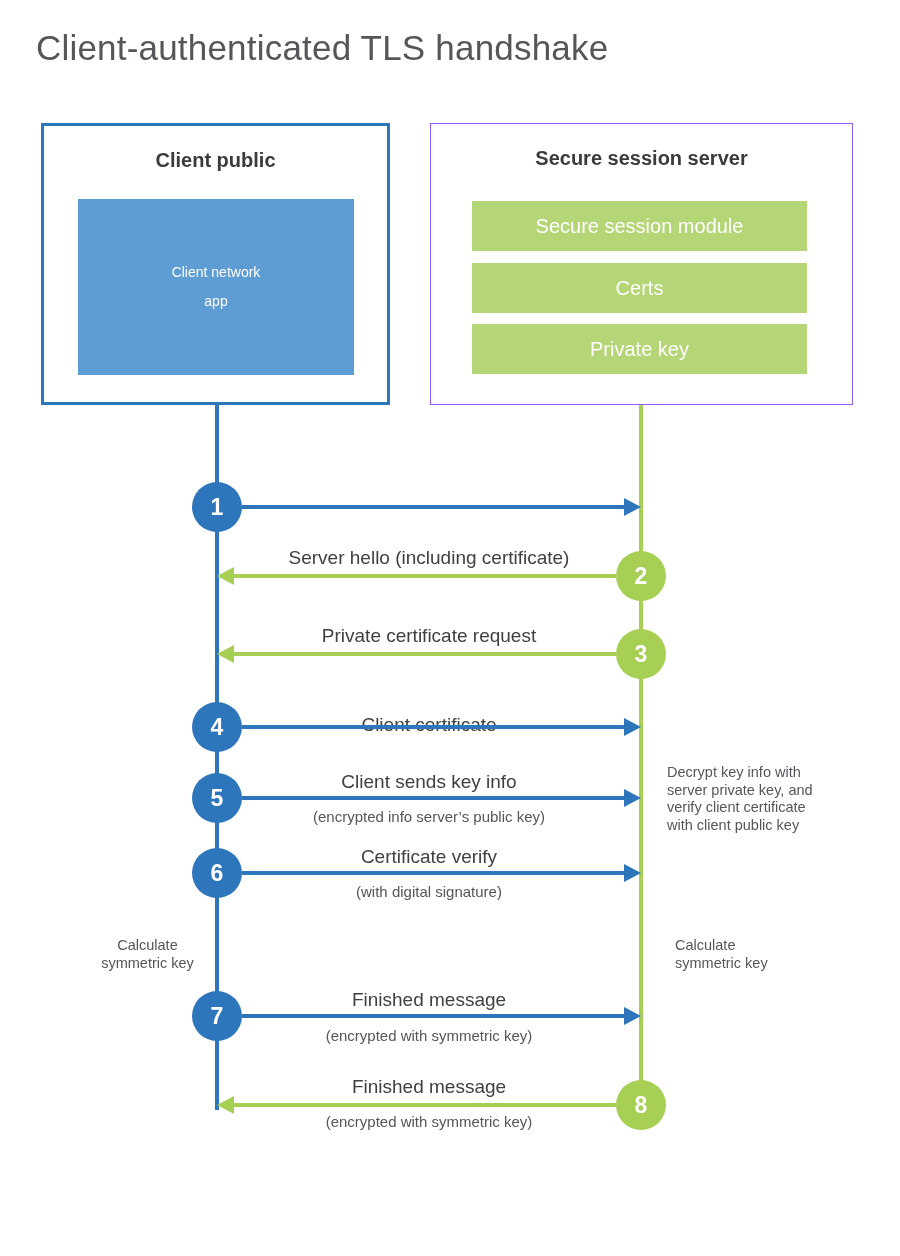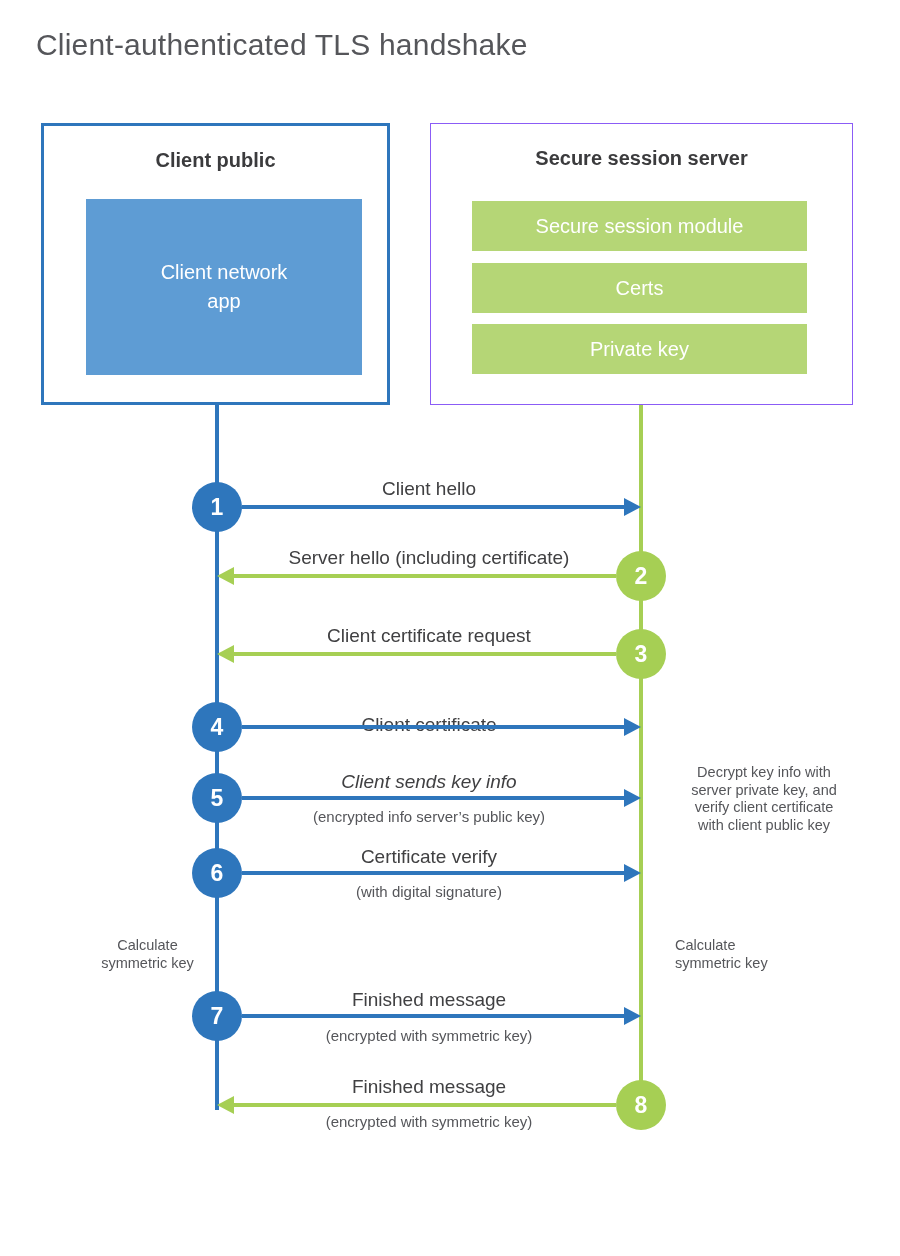--- a/index.html
+++ b/index.html
@@ -2,34 +2,34 @@
 <html><head>
 <meta charset="utf-8">
 <style>
   html,body { margin:0; padding:0; background:#ffffff; }
   .canvas {
     position:relative; width:900px; height:1256px; background:#ffffff;
     font-family:"Liberation Sans", sans-serif; overflow:hidden;
   }
   .page-title {
     position:absolute; left:36px; top:28px;
-    font-size:30px; font-weight:300; color:#55565a; letter-spacing:0.2px;
+    font-size:35px; font-weight:300; color:#55565a; letter-spacing:0.2px;
   }
   
   .actor-box { position:absolute; box-sizing:border-box; background:#fff; }
   .client-box { left:41px; top:123px; width:349px; height:282px; border:3px solid #2e76bc; }
   .server-box { left:430px; top:123px; width:423px; height:282px; border:1px solid #8b5cf6; }
   .actor-title {
     position:absolute; left:0; width:100%; top:23px; text-align:center;
     font-size:20px; font-weight:700; color:#3b3b3d;
   }
   .app-box {
     position:absolute; left:34px; top:73px; width:276px; height:176px;
-    background:#5e9cd4; color:#ffffff; font-size:20px; line-height:29px;
-    display:flex; align-items:center; justify-content:center; text-align:center;margin-left:8px;
+    background:#5e9cd4; color:#ffffff; font-size:14px; line-height:29px;
+    display:flex; align-items:center; justify-content:center; text-align:center;
   }
   .module-bar {
     position:absolute; left:41px; width:335px; height:50px;
     background:#b5d676; color:#ffffff; font-size:20px;
     display:flex; align-items:center; justify-content:center; text-align:left;
   }
   
   .vline { position:absolute; width:4px; }
   .vline-blue  { left:215px; top:405px; height:705px; background:#2e76bc; }
   .vline-green { left:639px; top:405px; height:700px; background:#a6cf54; }
@@ -53,21 +53,21 @@
   .msg-label {
     position:absolute; left:229px; width:400px; text-align:center;
     font-size:19px; color:#404042;
   }
   .msg-sub {
     position:absolute; left:229px; width:400px; text-align:center;
     font-size:15px; color:#55565a;
   }
   
   .side-note { position:absolute; font-size:14.5px; line-height:17.5px; color:#55565a; }
-  .note-decrypt   { left:667px; top:764px; width:162px; text-align:center;margin-left:16px; }
+  .note-decrypt   { left:667px; top:764px; width:162px; text-align:left; }
   .note-calc-left { left:100px; top:937px; width:95px;  text-align:center; }
   .note-calc-right{ left:675px; top:937px; width:95px;  text-align:left; }
 </style>
 </head>
 <body>
 
 <div class="canvas">
 
   <div class="page-title">Client-authenticated TLS handshake</div>
 
@@ -84,45 +84,44 @@
   <div class="actor-box server-box">
     <div class="actor-title">Secure session server</div>
     <div class="module-bar" style="top:77px;">Secure session module</div>
     <div class="module-bar" style="top:139px;">Certs</div>
     <div class="module-bar" style="top:200px;">Private key</div>
   </div>
 
   <div class="vline vline-blue"></div>
   <div class="vline vline-green"></div>
 
-  <div class="msg-label" style="top:478px;">Client hello</div>
   <div class="arrow arrow-blue" style="top:505px;">
       <div class="head"></div>
     </div>
   <div class="step-circle circle-blue" style="top:482px;">1</div>
 
   <div class="msg-label" style="top:547px;">Server hello (including certificate)</div>
   <div class="arrow arrow-green" style="top:574px;">
       <div class="head"></div>
     </div>
   <div class="step-circle circle-green" style="top:551px;">2</div>
 
-  <div class="msg-label" style="top:625px;">Client certificate request</div>
+  <div class="msg-label" style="top:625px;">Private certificate request</div>
   <div class="arrow arrow-green" style="top:652px;">
       <div class="head"></div>
     </div>
   <div class="step-circle circle-green" style="top:629px;">3</div>
 
   <div class="msg-label" style="top:698px;margin-top:16px;">Client certificate</div>
   <div class="arrow arrow-blue" style="top:725px;">
       <div class="head"></div>
     </div>
   <div class="step-circle circle-blue" style="top:702px;">4</div>
 
-  <div class="msg-label" style="top:771px;font-style:italic;">Client sends key info</div>
+  <div class="msg-label" style="top:771px;">Client sends key info</div>
   <div class="arrow arrow-blue" style="top:796px;">
       <div class="head"></div>
     </div>
   <div class="msg-sub" style="top:808px;">(encrypted info server’s public key)</div>
   <div class="step-circle circle-blue" style="top:773px;">5</div>
 
   <div class="msg-label" style="top:846px;">Certificate verify</div>
   <div class="arrow arrow-blue" style="top:871px;">
       <div class="head"></div>
     </div>

